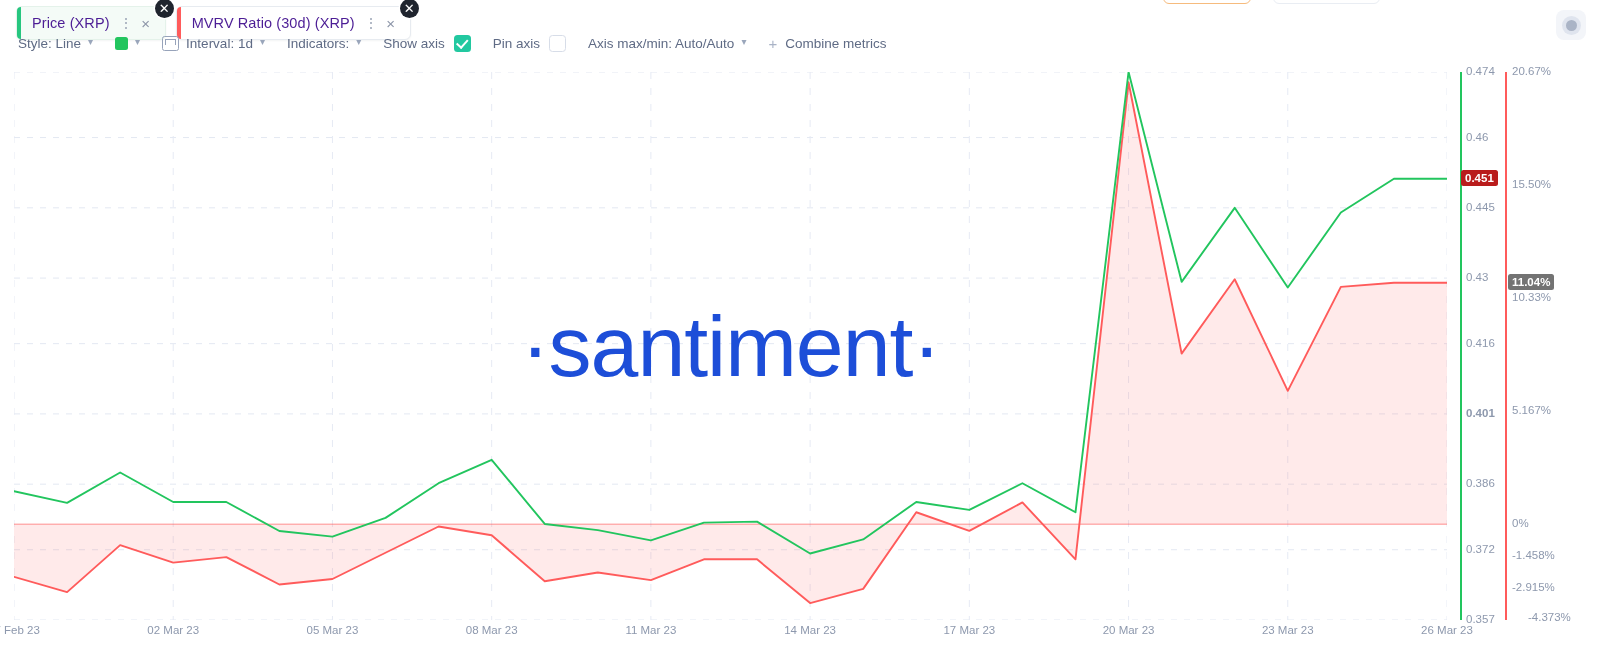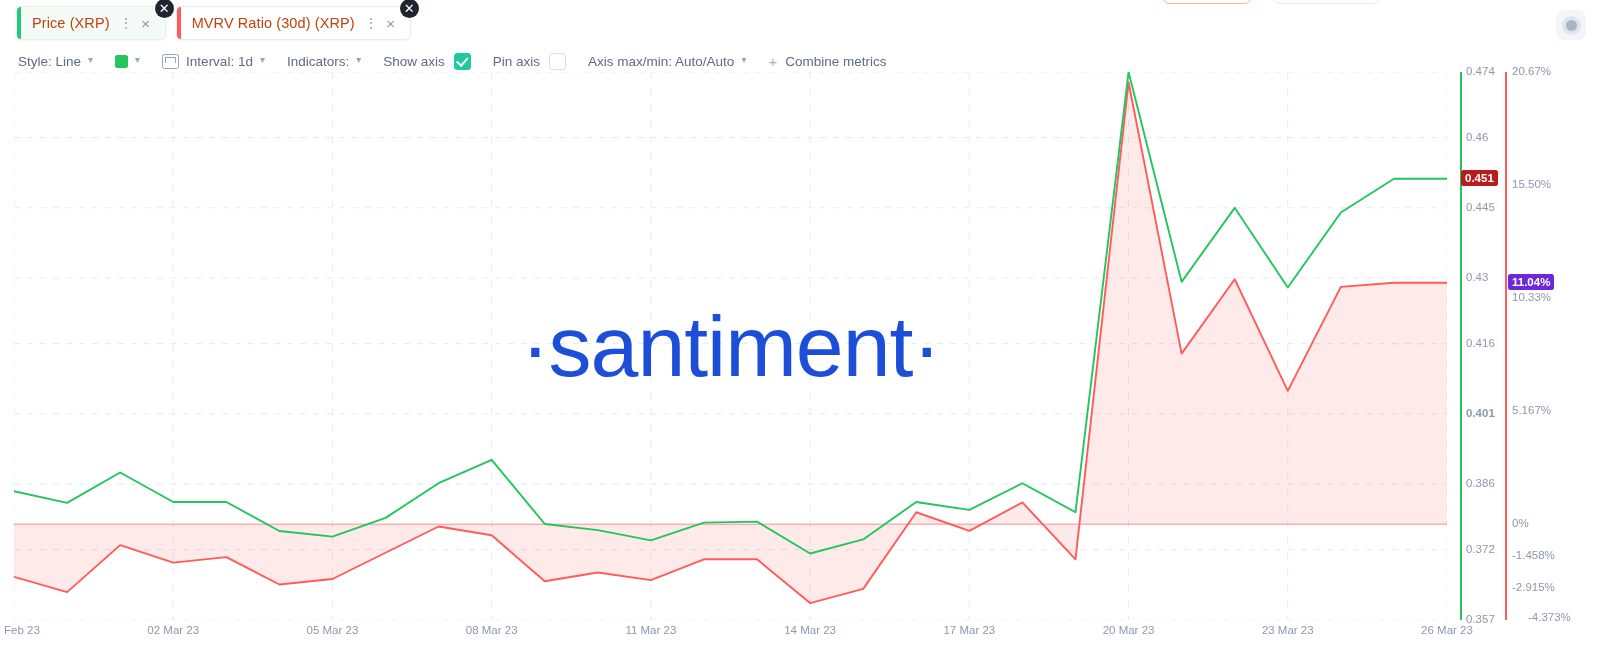--- a/index.html
+++ b/index.html
@@ -21,34 +21,34 @@
   .mtab {
     position:relative; display:flex; align-items:center;
     height:34px; border-radius:6px; background:#fff;
     border:1px solid #e7ebf0; padding:0 8px 0 0;
     box-shadow:0 1px 2px rgba(22,31,48,.05);
   }
   .mtab.green { background:#f4fbf7; border-color:#e4f2ea; }
   .mtab .accent { width:4px; height:100%; border-radius:6px 0 0 6px; flex:none; }
   .mtab.green .accent { background:#26c67f; }
   .mtab.red   .accent { background:#ff5b5b; }
-  .mtab .label { font-size:14.5px; color:#c2410c; padding:0 9px 0 11px; white-space:nowrap; letter-spacing:.1px; }
+  .mtab .label { font-size:14.5px; color:#4c1d95; padding:0 9px 0 11px; white-space:nowrap; letter-spacing:.1px; }
   .dots { width:14px; height:16px; display:flex; flex-direction:column; align-items:center;
           justify-content:center; gap:2.5px; cursor:pointer; }
   .dots i { width:2px; height:2px; border-radius:50%; background:#9aa3b4; display:block; }
   .xclose { width:22px; height:22px; display:flex; align-items:center; justify-content:center;
             color:#8c95a8; font-size:15px; cursor:pointer; margin-left:2px; line-height:1; }
   .badge-x {
     position:absolute; top:-8px; right:-9px; width:19px; height:19px; border-radius:50%;
     background:#1f242e; color:#fff; font-size:13px; line-height:19px; text-align:center;
     cursor:pointer; font-family:"DejaVu Sans", sans-serif; box-shadow:0 0 0 1.5px #fff;
   }
 
   
-  .toolbar { position:absolute; top:50px; left:18px; display:flex; height:22px; }
+  .toolbar { position:absolute; top:32px; left:18px; display:flex; height:22px; }
   .ti { display:flex; align-items:center; height:22px; color:#5f6b85; font-size:13.5px;
         margin-right:22px; white-space:nowrap; cursor:pointer; }
   .chev { margin-left:7px; color:#9aa6bb; font-size:10px; line-height:1; transform:translateY(-1px); }
   .swatch { width:13px; height:13px; border-radius:2.5px; background:#22c55e; display:inline-block; }
   .cal { width:17px; height:15px; border:1.4px solid #97a3ba; border-radius:2.5px;
          position:relative; margin-right:7px; }
   .cal::before { content:""; position:absolute; left:2px; right:2px; top:2.4px; height:5px;
          border-left:1.4px solid #97a3ba; border-right:1.4px solid #97a3ba;
          border-top:1.4px solid #97a3ba; }
   .chk { width:17px; height:17px; border-radius:3.5px; background:#22c8a0; margin-left:9px;
@@ -73,21 +73,21 @@
   .axis-line.g { left:1460px; background:#22c55e; }
   .axis-line.r { left:1505px; background:#ff5b5b; }
 
   .tick { position:absolute; font-size:11.5px; color:#8d98ad; white-space:nowrap; }
   .tick.g { left:1466px; }
   .tick.r { left:1512px; }
 
   .valbadge { position:absolute; font-size:11.5px; color:#fff; font-weight:bold;
               padding:2px 4px; border-radius:2.5px; white-space:nowrap; }
   .valbadge.g { background:#b91c1c; left:1461px; }
-  .valbadge.r { background:#6d28d9; left:1508px; }
+  .valbadge.r { background:#737373; left:1508px; }
 
   .xlab { position:absolute; font-size:11.5px; color:#8d98ad; white-space:nowrap;
           transform:translateX(-50%); top:552px; }
 
   
   .rbtn { position:absolute; top:10px; right:14px; width:30px; height:30px; border-radius:8px;
           background:#f3f5f9; display:flex; align-items:center; justify-content:center; cursor:pointer; }
   .rbtn .dot { width:11px; height:11px; border-radius:50%; background:#aab4c6;
           box-shadow:0 0 0 4px #dfe4ee; }
 </style>

